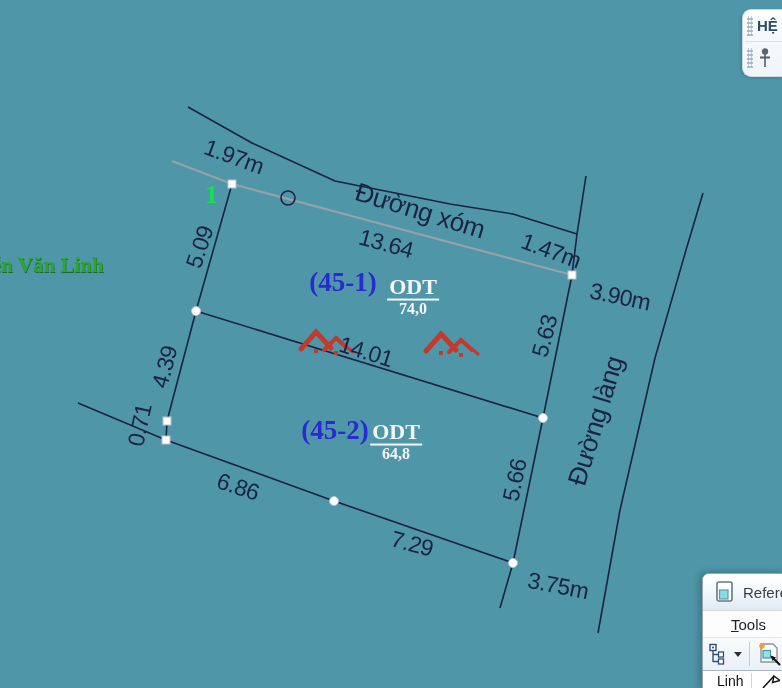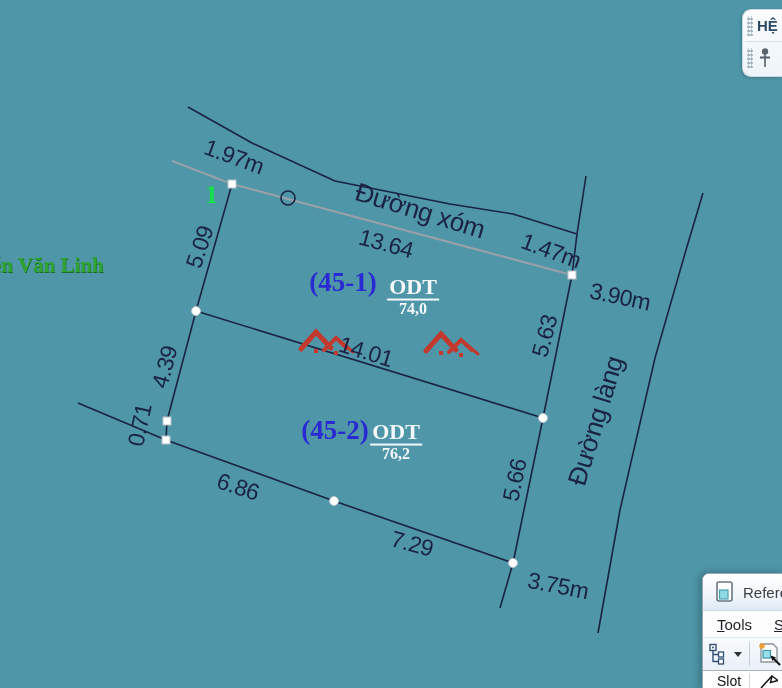--- a/index.html
+++ b/index.html
@@ -55,21 +55,21 @@
     background:#fff;border:1px solid #95a5b2;border-radius:7px 0 0 0;
     box-shadow:-3px -1px 7px rgba(0,0,0,0.22);
   }
   .ref-title{
     height:36px;display:flex;align-items:center;gap:6px;padding-left:10px;
     background:linear-gradient(180deg,#ffffff 0%,#f2f7fb 55%,#dfeaf4 100%);
     border-bottom:1px solid #d4dee7;white-space:nowrap;
   }
   .ref-title-text{font-size:15px;color:#3a3f45;}
   .ref-menu{
-    height:26px;display:flex;align-items:center;gap:22px;padding-left:14px;
+    height:26px;display:flex;align-items:center;gap:22px;padding-left:28px;
     background:#fdfdfe;font-size:15px;color:#1d1f22;white-space:nowrap;
   }
   .menu-item u{text-decoration:underline;}
   .ref-toolbar{
     height:32px;display:flex;align-items:center;gap:3px;padding-left:5px;
     background:linear-gradient(180deg,#f8fbfd 0%,#e9f0f7 100%);
     border-top:1px solid #e0e7ee;border-bottom:1px solid #aab4bd;
   }
   .tb-sep{width:1px;height:24px;background:#c2ccd5;margin:0 3px;flex:0 0 auto;}
   .tb-icon{display:inline-flex;}
@@ -136,21 +136,21 @@
       <div class="road-label" style="left: 420px; top: 211px; transform: translate(-50%, -50%) rotate(17deg);">Đường xóm</div>
       <div class="road-label" style="left: 596px; top: 421px; transform: translate(-50%, -50%) rotate(-73deg);">Đường làng</div>
       <div class="parcel-id" style="left: 335px; top: 282px;">(45-1)</div>
       <div class="fraction" style="left: 413px; top: 296px;">
         <div class="code">ODT</div>
         <div class="area">74,0</div>
       </div>
       <div class="parcel-id" style="left: 327px; top: 430px;">(45-2)</div>
       <div class="fraction" style="left: 396px; top: 441px;">
         <div class="code">ODT</div>
-        <div class="area">76,2</div>
+        <div class="area">64,8</div>
       </div>
       <div class="street-name" style="left: -8px; top: 253px;">ễn Văn Linh</div>
       <div class="vertex-number" style="left: 205px; top: 182px;">1</div>
     </div>
 
   <div class="sys-panel">
     <div class="sys-row">
       <div class="grip"></div>
       <span class="sys-title">HỆ T</span>
     </div>
@@ -208,21 +208,21 @@
             <line x1="4" y1="3" x2="8" y2="7"></line>
               <line x1="8" y1="3" x2="4" y2="7"></line>
           </g>
           <rect x="7" y="9.5" width="7.5" height="7.5" fill="#9adfe8" stroke="#3f98ac" stroke-width="1.2"></rect>
           <line x1="24" y1="24" x2="16" y2="16" stroke="#111" stroke-width="2"></line>
           <polygon points="14.5,14.5 20,16.5 16.5,20" fill="#111"></polygon>
         </svg>
       </span>
     </div>
     <div class="ref-header">
-      <span class="col-slot">Slot</span>
+      <span class="col-slot">Linh</span>
       <span class="col-sep"></span>
       <span class="tb-icon">
         <svg width="20" height="17" viewBox="0 0 20 17">
           <line x1="3" y1="15" x2="14" y2="3" stroke="#111" stroke-width="1.5"></line>
           <path d="M14,3 L20,7.5 L12.5,9.5 Z" fill="none" stroke="#111" stroke-width="1.4"></path>
         </svg>
       </span>
     </div>
   </div>
 </div>

